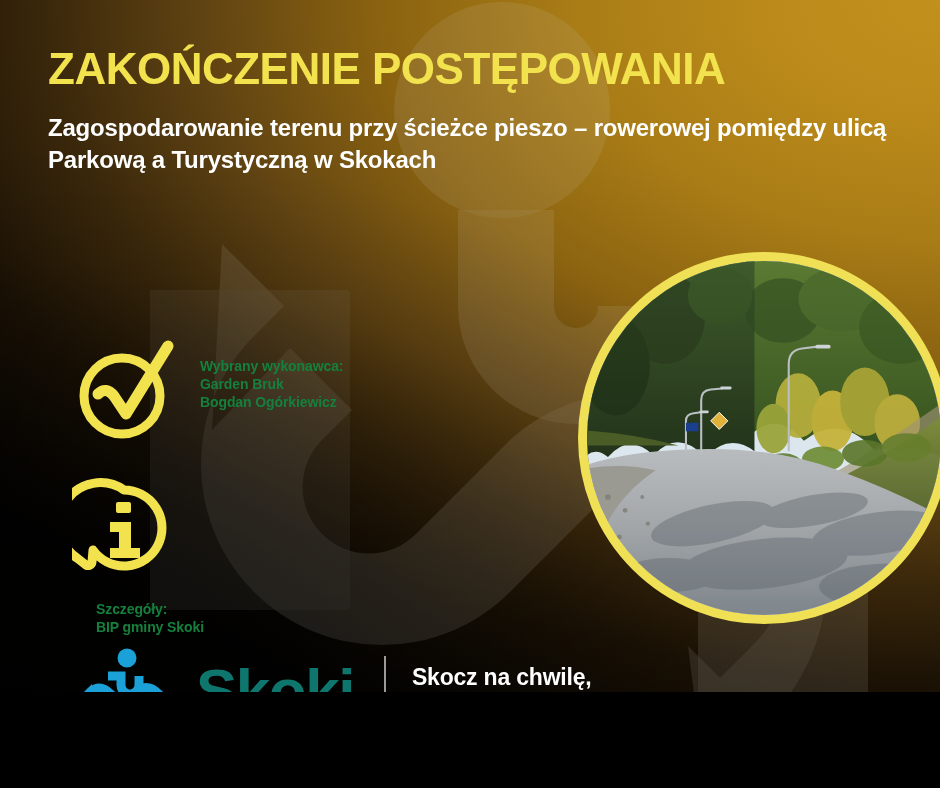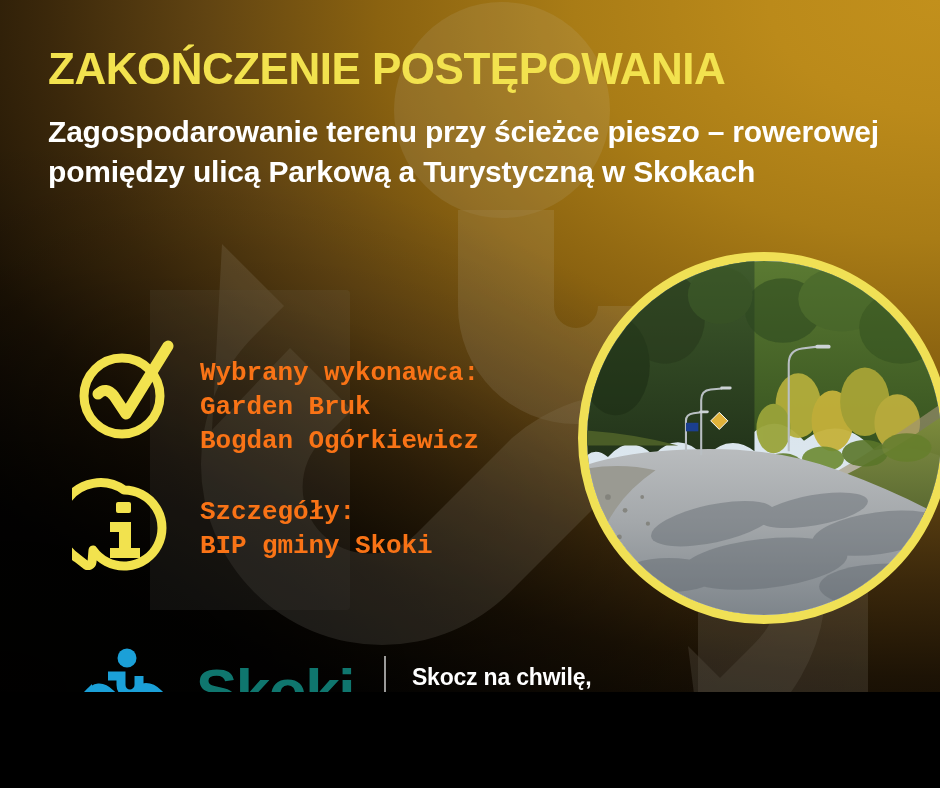--- a/index.html
+++ b/index.html
@@ -82,51 +82,50 @@
     letter-spacing: -0.5px;
     line-height: 1.06;
     text-transform: uppercase;
   }
   .subhead {
     position: absolute;
     left: 48px;
     top: 112px;
     width: 840px;
     color: #ffffff;
-    font-size: 30px;
+    font-size: 24px;
     font-weight: bold;
     line-height: 1.33;
     letter-spacing: -0.2px;
   }
 
   
   .row {
     position: absolute;
     display: flex;
     align-items: flex-start;
   }
   .row-check { left: 72px; top: 340px; }
-  .row-info  { left: 72px; top: 478px; }
+  .row-info  { left: 72px; top: 478px; flex-direction: column; }
 
   .row-icon {
     width: 104px;
     height: 104px;
     flex: 0 0 104px;
     position: relative;
   }
   .row-icon svg { display: block; width: 100%; height: 100%; }
 
   .row-text {
-    color: #f97316;
-    font-size: 26px;
+    color: #15803d;
+    font-size: 14px;
     font-weight: bold;
     line-height: 1.30;
     letter-spacing: -0.1px;
     white-space: pre-line;
-    font-family: Liberation Mono, monospace;
   }
   .row-check .row-text { padding-top: 17px; padding-left: 24px; }
   .row-info  .row-text { padding-top: 18px; padding-left: 24px; }
 
   
   .footer {
     position: absolute;
     left: 72px;
     top: 646px;
     display: flex;

